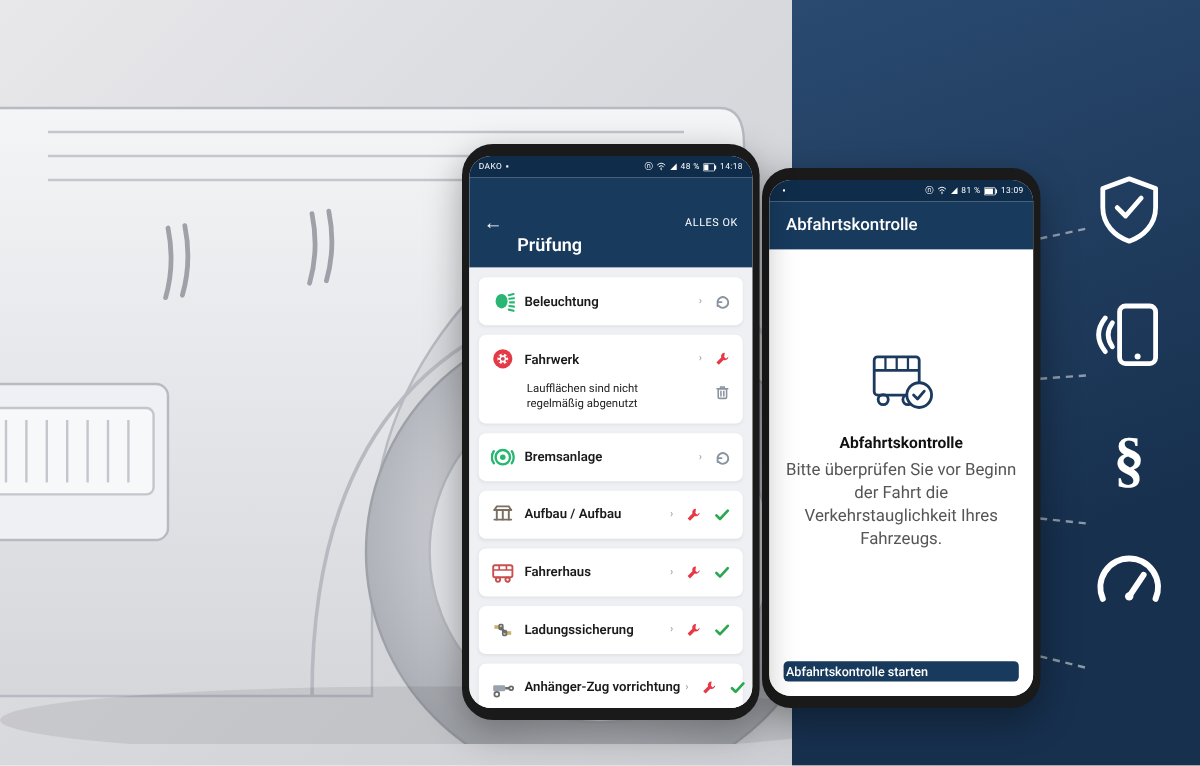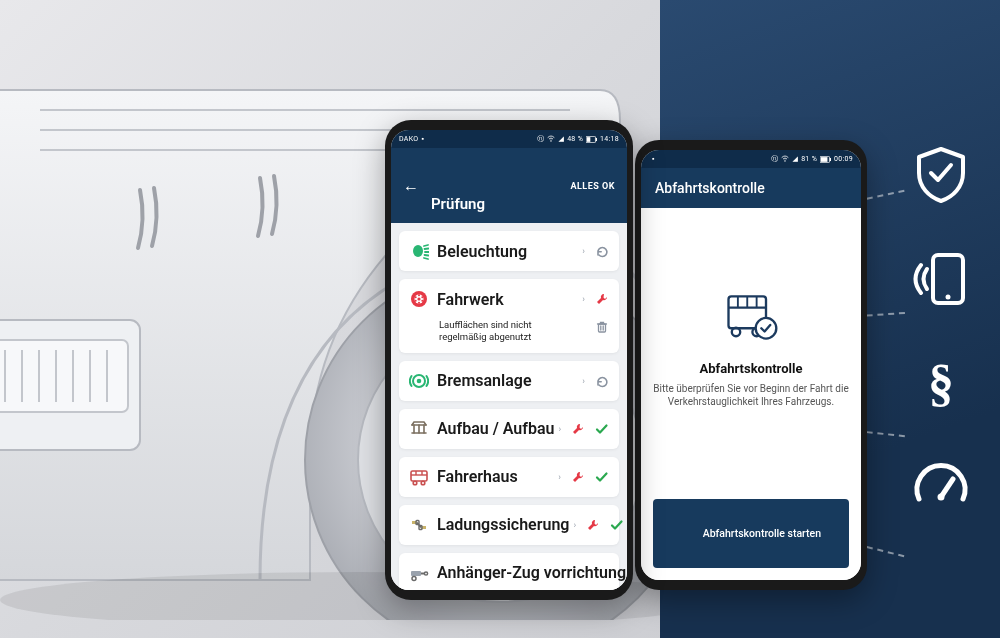--- a/index.html
+++ b/index.html
@@ -107,21 +107,21 @@
     line-height: 1;
   }
   .app-header .title {
     font-size: 15px;
     font-weight: 600;
     flex: 1;
     margin-top: 37px;
   }
   .app-header .action {
     font-size: 9px;
-    font-weight: 700;
+    font-weight: 400;
     letter-spacing: .5px;
   }
 
   
   .list {
     flex: 1;
     overflow: hidden;
     padding: 8px 8px 0 8px;
     background: #eef0f3;
   }
@@ -140,21 +140,21 @@
   .lead-ic {
     width: 20px;
     height: 20px;
     flex-shrink: 0;
     display: flex;
     align-items: center;
     justify-content: center;
   }
   .lead-ic svg { width: 20px; height: 20px; }
   .row .label {
-    font-size: 16px;
+    font-size: 11px;
     font-weight: 600;
     color: #1a1a1a;
     flex: 1;
     white-space: nowrap;
   }
   .row .chev {
     font-size: 9px;
     color: #9aa2ad;
     margin-left: -4px;
     margin-right: 2px;
@@ -203,34 +203,34 @@
     margin-bottom: 14px;
   }
   .hero-ic svg { width: 100%; height: 100%; }
   .hero-title {
     font-size: 13px;
     font-weight: 700;
     color: #111;
     margin-bottom: 6px;
   }
   .hero-sub {
-    font-size: 10px;
+    font-size: 14px;
     color: #555;
     line-height: 1.35;
     max-width: 210px;
   }
   .bottom-btn-wrap {
     padding: 12px;
     background: #fff;
   }
   .bottom-btn {
     background: #173a5d;
     color: #fff;
-    text-align: right;
-    padding: 28px;
+    text-align: left;
+    padding: 2px;
     border-radius: 4px;
     font-size: 10.5px;
     font-weight: 500;
   }
 
   
   .side-icons {
     position: absolute;
     right: 24px;
     top: 140px;
@@ -345,21 +345,21 @@
           </span>
           <span>◢</span>
           <span>81 %</span>
           <span>
             <svg viewBox="0 0 14 8" width="11" height="7">
                 <rect x="0" y="0" width="12" height="8" rx="1" fill="none" stroke="#fff" stroke-width="1"></rect>
                 <rect x="1" y="1" width="8.5" height="6" fill="#fff"></rect>
                 <rect x="12.5" y="2" width="1.5" height="4" fill="#fff"></rect>
               </svg>
           </span>
-          <span>00:09</span>
+          <span>13:09</span>
         </div>
       </div>
       <div class="header2">
         <span>Abfahrtskontrolle</span>
       </div>
       <div class="center-block">
         <div class="hero-ic">
           <svg viewBox="0 0 64 64">
             <rect x="8" y="10" width="40" height="34" rx="3" fill="none" stroke="#1c3a5e" stroke-width="2.5"></rect>
             <line x1="8" y1="22" x2="48" y2="22" stroke="#1c3a5e" stroke-width="2.5"></line>

